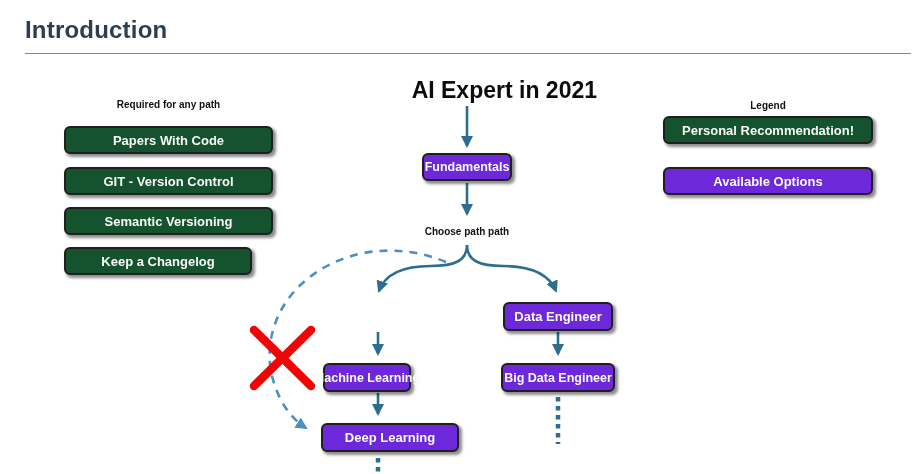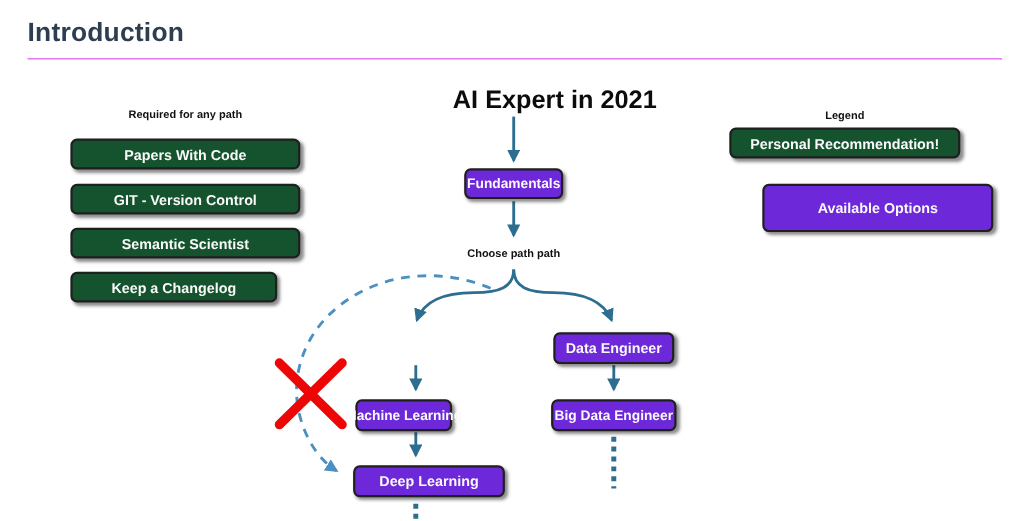--- a/index.html
+++ b/index.html
@@ -77,31 +77,31 @@
       <path d="M311,330 L254,386"></path>
     </g>
 
     <path d="M378,458 V474" stroke="#2d6e90" stroke-width="4.5" fill="none" stroke-dasharray="4.5 4.5"></path>
     <path d="M558,397 V444" stroke="#2d6e90" stroke-width="4.5" fill="none" stroke-dasharray="4.5 4.5"></path>
   </svg>
 
   <div class="col-heading" style="left:64px; top:99px; width:209px;">Required for any path</div>
   <div class="node teal" style="left:64px; top:126px; width:209px; height:28px;">Papers With Code</div>
   <div class="node teal" style="left:64px; top:167px; width:209px; height:28px;">GIT - Version Control</div>
-  <div class="node teal" style="left:64px; top:207px; width:209px; height:28px;">Semantic Scientist</div>
+  <div class="node teal" style="left:64px; top:207px; width:209px; height:28px;">Semantic Versioning</div>
   <div class="node teal" style="left:64px; top:247px; width:188px; height:28px;">Keep a Changelog</div>
 
   <div class="diagram-title">AI Expert in 2021</div>
 
   <div class="node gray" style="left:422px; top:153px; width:90px; height:28px; font-size:12.5px;">Fundamentals</div>
 
   <div class="col-heading" style="left:392px; top:226px; width:150px;">Choose path path</div>
 
   <div class="node gray" style="left:503px; top:302px; width:110px; height:29px;">Data Engineer</div>
   <div class="node gray" style="left:323px; top:363px; width:88px; height:29px; font-size:12.5px;">Machine Learning</div>
   <div class="node gray" style="left:501px; top:363px; width:114px; height:29px; font-size:12.5px;">Big Data Engineer</div>
   <div class="node gray" style="left:321px; top:423px; width:138px; height:29px;">Deep Learning</div>
 
   <div class="col-heading" style="left:663px; top:100px; width:210px;">Legend</div>
   <div class="node teal" style="left:663px; top:116px; width:210px; height:28px;">Personal Recommendation!</div>
-  <div class="node gray" style="left:693px; top:167px; width:210px; height:44px;">Available Options</div>
+  <div class="node gray" style="left:663px; top:167px; width:210px; height:28px;">Available Options</div>
 
 </div>
 
 </body></html>

